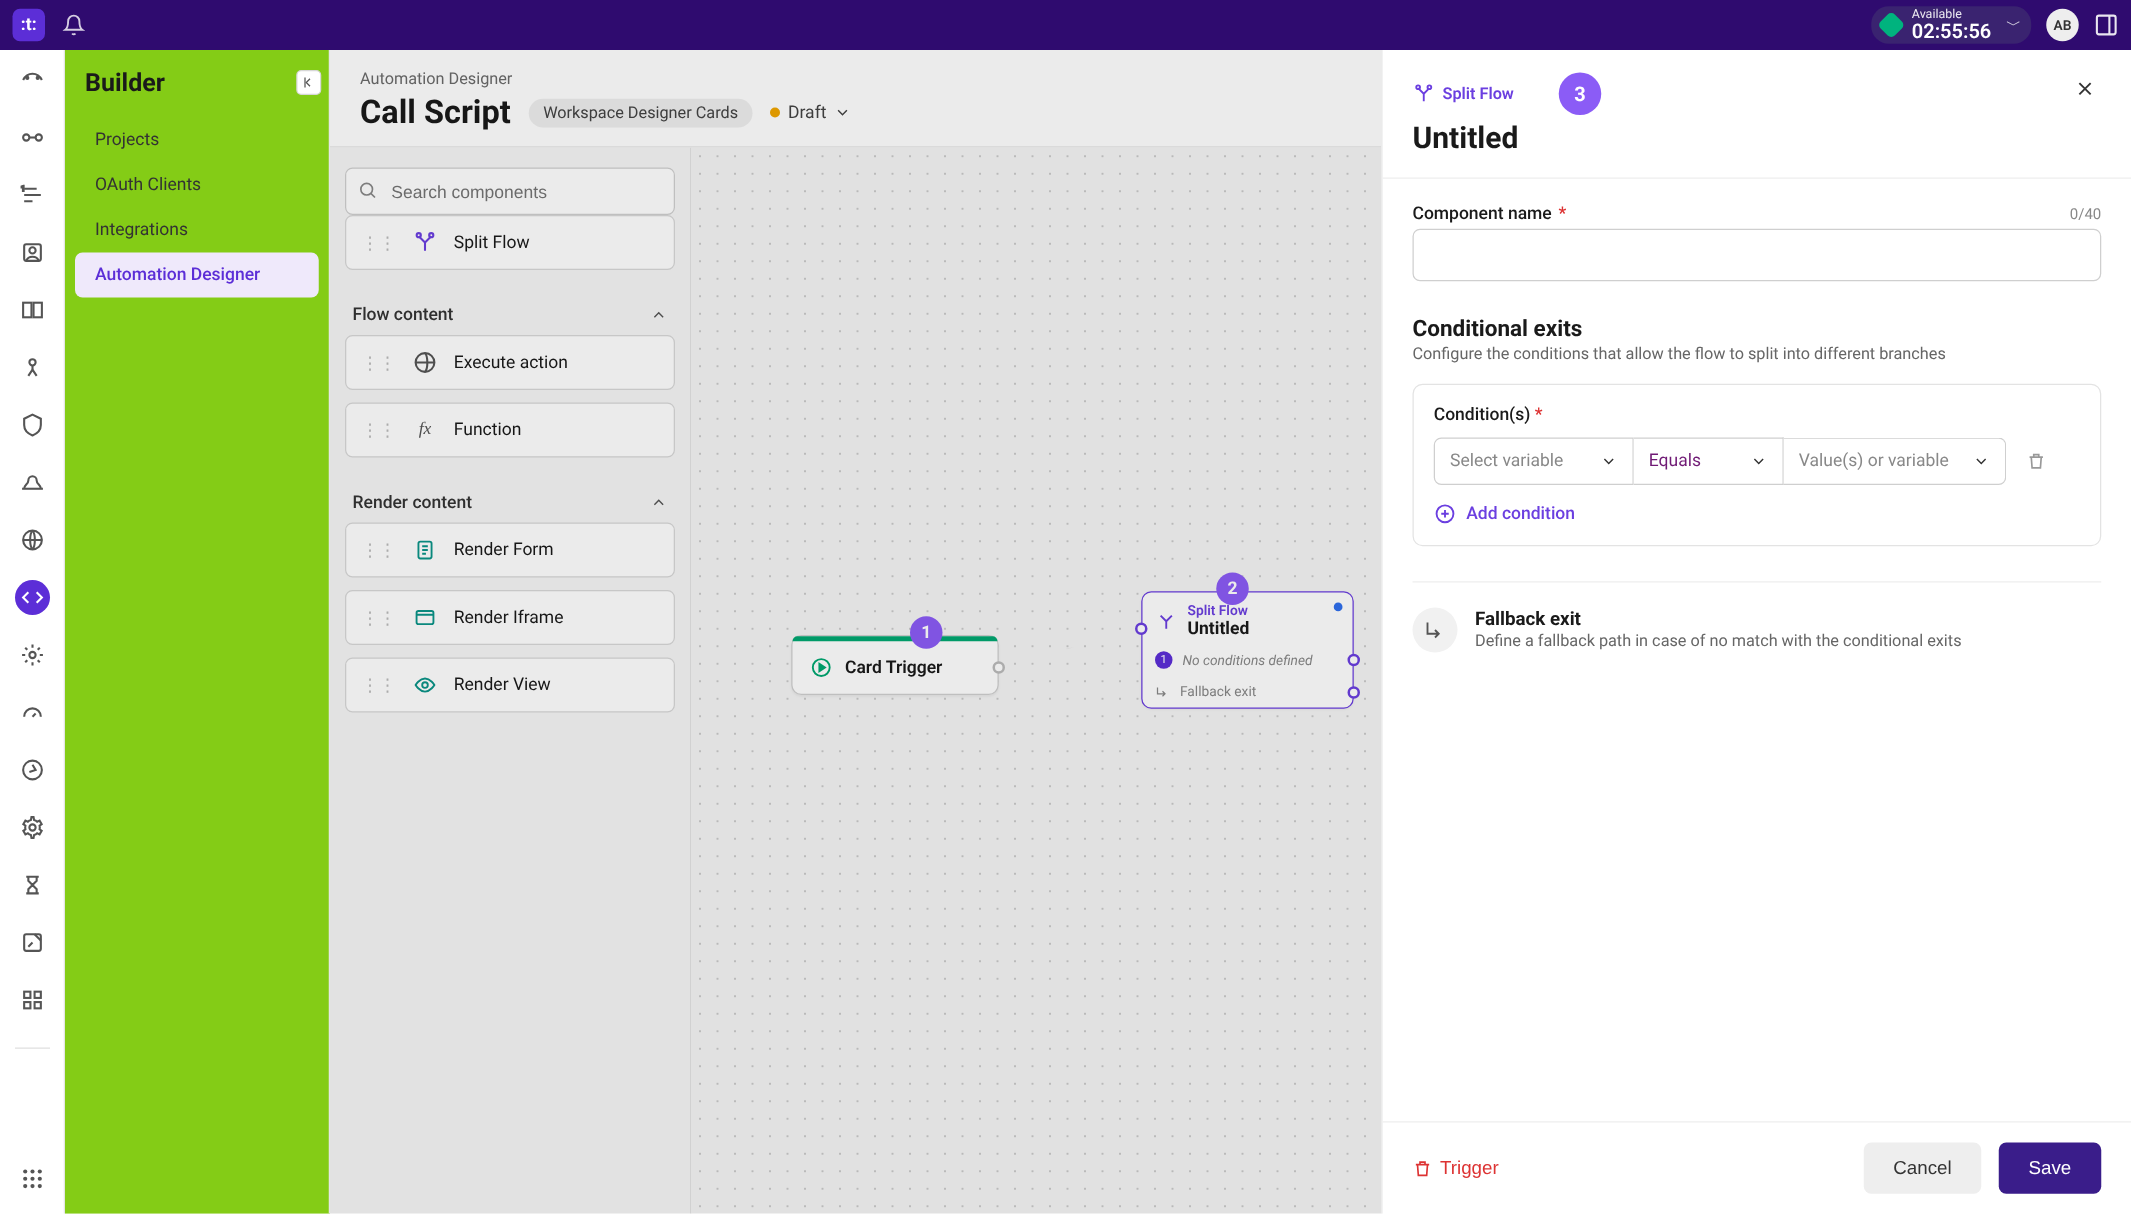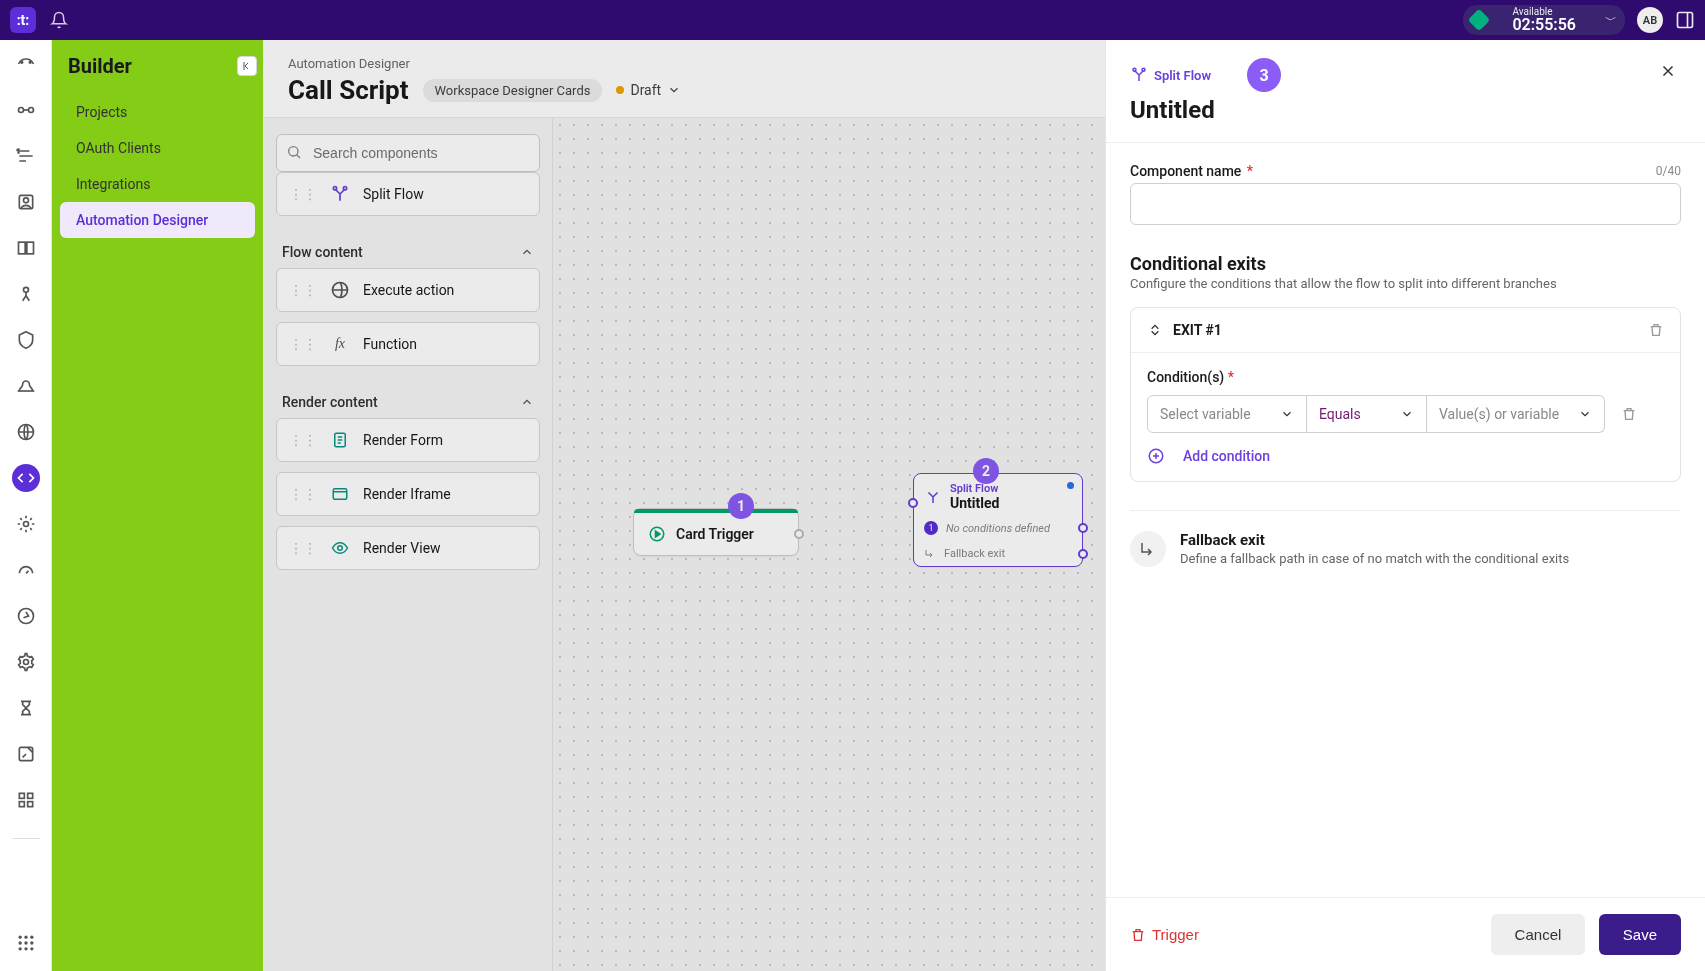--- a/index.html
+++ b/index.html
@@ -2,21 +2,21 @@
 <html><head>
 <meta charset="utf-8">
 <style>
   * { box-sizing: border-box; margin: 0; padding: 0; }
   html, body { width: 1705px; height: 971px; font-family: -apple-system, BlinkMacSystemFont, "Segoe UI", Roboto, Arial, sans-serif; font-size: 14px; color: #1a1a1a; overflow: hidden; }
   
   .topbar { height: 40px; background: #2f0b6f; display: flex; align-items: center; padding: 0 10px; color: #fff; }
   .topbar .logo { width: 26px; height: 26px; background: #5c2ed7; border-radius: 6px; display: flex; align-items: center; justify-content: center; font-weight: 700; font-size: 14px; }
   .topbar .bell { margin-left: 14px; opacity: 0.8; }
   .topbar .spacer { flex: 1; }
-  .status-pill { background: #3a2370; border-radius: 14px; display: flex; align-items: center; padding: 2px 8px; gap: 25px; }
+  .status-pill { background: #3a2370; border-radius: 14px; display: flex; align-items: center; padding: 2px 8px; gap: 8px; }
   .status-pill .dot { width: 16px; height: 16px; background: #00b37e; border-radius: 4px; transform: rotate(45deg); }
   .status-pill .txt { display:flex; flex-direction:column; line-height:1; }
   .status-pill .label { font-size: 10px; opacity:.9; }
   .status-pill .timer { font-size: 16px; font-weight: 600; }
   .status-pill .chev { font-size: 12px; margin-left:4px; opacity:.8;}
   .avatar { width: 26px; height: 26px; border-radius: 50%; background: #eee; color:#333; display:flex; align-items:center; justify-content:center; font-size:11px; font-weight:600; margin-left:12px;}
   .menu-icon { margin-left: 12px; opacity:.9;}
   
   .main { display:flex; height: calc(100% - 40px); }
   .icon-rail { width: 52px; background: #fff; border-right: 1px solid #e5e5e5; display:flex; flex-direction:column; align-items:center; padding-top:10px; gap:18px; }
@@ -90,21 +90,21 @@
   .exit-hdr .lbl { display:flex; align-items:center; gap:10px; font-weight:700; font-size:14px;}
   .exit-hdr .del { color:#888; cursor:pointer;}
   .cond-body { padding: 16px;}
   .cond-label { font-size:14px; font-weight:500; margin-bottom:10px;}
   .cond-row { display:flex; align-items:center; gap:0;}
   .select { border:1px solid #cfcfcf; padding:10px 12px; font-size:14px; color:#888; display:flex; align-items:center; justify-content:space-between; gap:8px; background:#fff; cursor:pointer;}
   .select.first { border-radius:6px 0 0 6px; width:160px;}
   .select.mid { border-left:none; width:120px; color:#701a75;}
   .select.last { border-left:none; border-radius:0 6px 6px 0; width:178px;}
   .cond-row .del { color:#888; margin-left:16px; cursor:pointer;}
-  .add-cond { display:flex; align-items:center; gap:18px; color:#6b3fe0; font-weight:500; margin-top:14px; cursor:pointer; font-size:14px;}
+  .add-cond { display:flex; align-items:center; gap:8px; color:#6b3fe0; font-weight:500; margin-top:14px; cursor:pointer; font-size:14px;}
   .add-exit { background:#f3f3f3; border-radius:6px; padding:14px; text-align:center; margin-top:14px; cursor:pointer; display:flex; align-items:center; justify-content:center; gap:8px; font-size:15px; color:#333;}
   .fallback { display:flex; align-items:flex-start; gap:14px; margin-top:28px; padding-top:20px; border-top:1px solid #eee;}
   .fallback .ic { width:36px; height:36px; border-radius:50%; background:#f1f1f1; display:flex; align-items:center; justify-content:center; color:#555;}
   .fallback .t1 { font-weight:700; font-size:15px;}
   .fallback .t2 { font-size:13px; color:#666; margin-top:2px;}
   .rp-footer { border-top:1px solid #eee; padding:16px 24px; display:flex; align-items:center; justify-content:space-between;}
   .btn-text { background:none; border:none; font-size:15px; cursor:pointer; padding:10px 16px;}
   .btn-text.danger { color:#d33; display:flex; gap:6px; align-items:center; padding-left:0;}
   .btn { border:none; border-radius:6px; padding:12px 24px; font-size:15px; cursor:pointer;}
   .btn.secondary { background:#eee; color:#333;}
@@ -455,35 +455,20 @@
     </div>
     <div class="rp-body">
       <div class="field-label">
         <span><span>Component name</span><span class="req"> *</span></span>
         <span class="count">0/40</span>
       </div>
       <input class="input" style="">
       <div class="section-title">Conditional exits</div>
       <div class="section-sub">Configure the conditions that allow the flow to split into different branches</div>
       <div class="exit-box">
-        <div class="exit-hdr">
-          <div class="lbl">
-            <span>
-                <svg width="16" height="16" viewBox="0 0 24 24" fill="none" stroke="#333" stroke-width="2">
-                  <path d="M7 10l5-5 5 5M7 14l5 5 5-5"></path>
-                </svg>
-              </span>
-            <span>EXIT #1</span>
-          </div>
-          <span class="del">
-              <svg width="16" height="16" viewBox="0 0 24 24" fill="none" stroke="#999" stroke-width="2">
-                <path d="M4 7h16M9 7V4h6v3M6 7l1 13h10l1-13"></path>
-              </svg>
-            </span>
-        </div>
         <div class="cond-body">
           <div class="cond-label"><span>Condition(s)</span><span class="req" style="color:#d33;"> *</span></div>
           <div class="cond-row">
             <div class="select first">
               <span>Select variable</span>
               <svg width="14" height="14" viewBox="0 0 24 24" fill="none" stroke="#333" stroke-width="2">
                   <path d="M6 9l6 6 6-6"></path>
                 </svg>
             </div>
             <div class="select mid">

